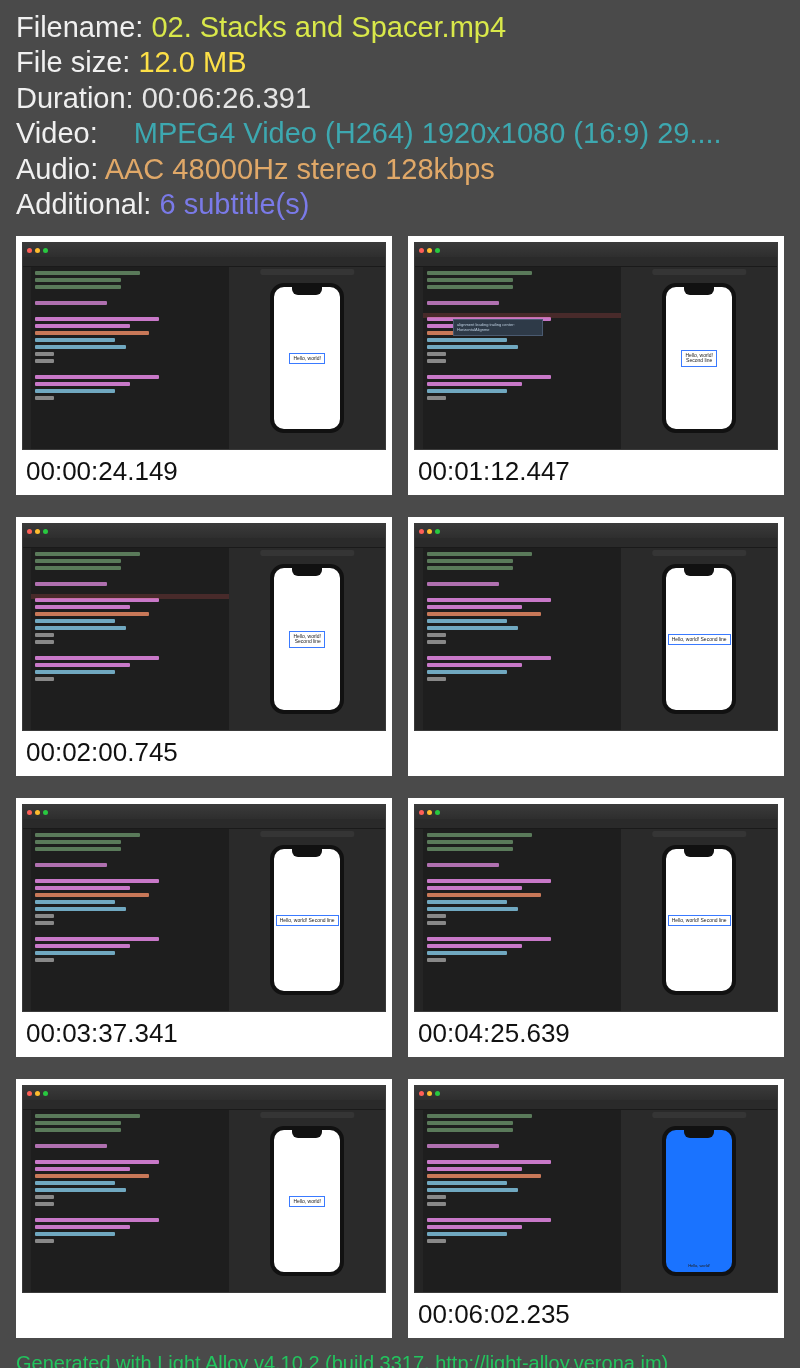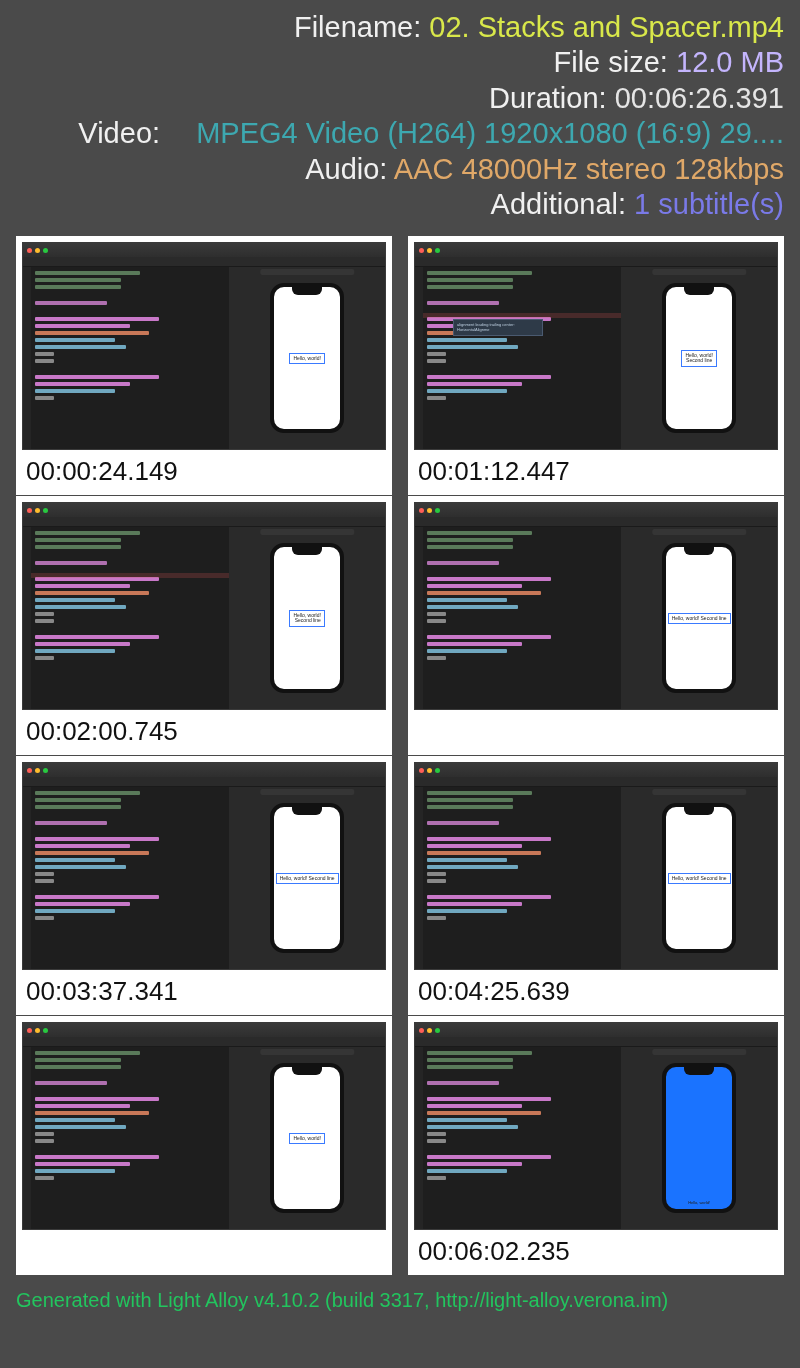--- a/index.html
+++ b/index.html
@@ -12,34 +12,33 @@
     overflow: hidden;
   }
   .info-block {
     padding: 10px 16px 14px 16px;
   }
   .info-row {
     font-size: 29px;
     line-height: 1.22;
     white-space: nowrap;
     overflow: hidden;
-    text-align: right;
   }
   .label { color: #f0f0f0; }
   .val-filename { color: #d9e84a; }
-  .val-filesize { color: #c4b5fd; }
+  .val-filesize { color: #fde047; }
   .val-duration { color: #e5e5e5; }
   .val-video { color: #3da8b0; margin-left: 28px; }
   .val-audio { color: #e0a868; }
   .val-additional { color: #7a7ae8; }
 
   .grid {
     display: grid;
     grid-template-columns: 1fr 1fr;
-    gap: 1px 16px;
+    gap: 22px 16px;
     padding: 0 16px 8px 16px;
   }
   .thumb-card {
     background: #fff;
     padding: 6px 6px 6px 6px;
     display: flex;
     flex-direction: column;
   }
   .thumb-img {
     width: 100%;
@@ -190,21 +189,21 @@
   <div class="info-row">
     <span class="label">Duration: </span><span class="val-duration">00:06:26.391</span>
   </div>
   <div class="info-row">
     <span class="label">Video: </span><span class="val-video">MPEG4 Video (H264) 1920x1080 (16:9) 29....</span>
   </div>
   <div class="info-row">
     <span class="label">Audio: </span><span class="val-audio">AAC 48000Hz stereo 128kbps</span>
   </div>
   <div class="info-row">
-    <span class="label">Additional: </span><span class="val-additional">1 subtitle(s)</span>
+    <span class="label">Additional: </span><span class="val-additional">6 subtitle(s)</span>
   </div>
 </div>
 
 <div class="grid" id="grid">
     <div class="thumb-card">
       <div class="thumb-img">
         <div class="ide-titlebar">
           <span class="dot red"></span>
           <span class="dot yel"></span>
           <span class="dot grn"></span>

